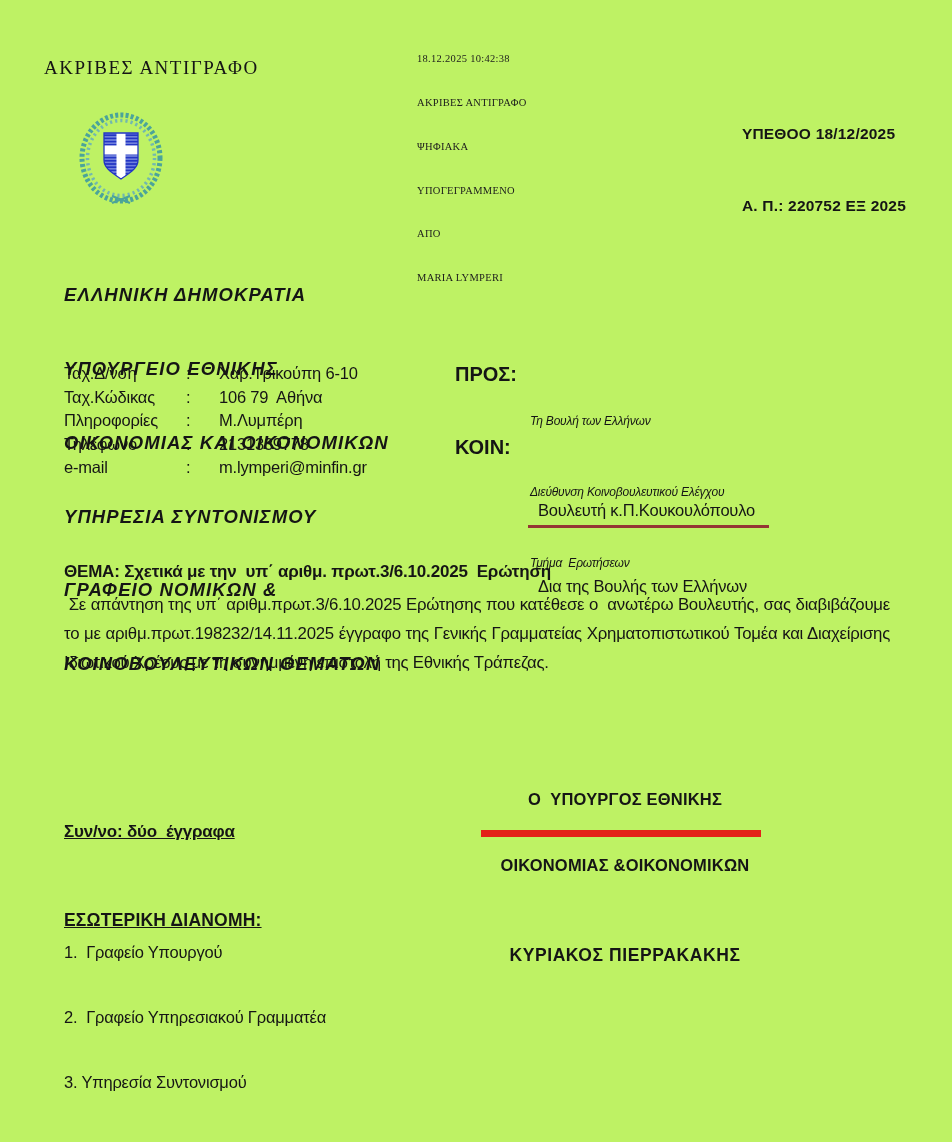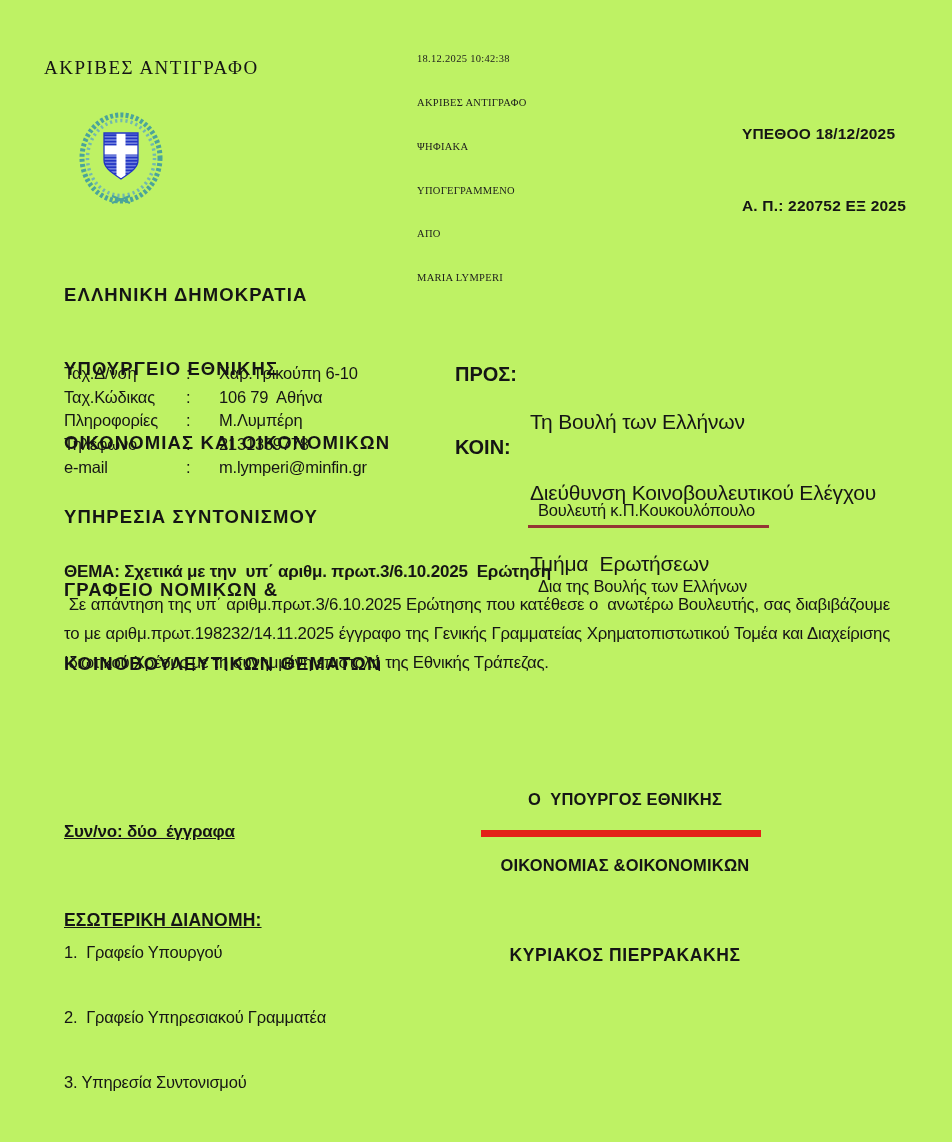--- a/index.html
+++ b/index.html
@@ -28,37 +28,37 @@
   .protocol{
     position:absolute;right:46px;top:74px;
     font-weight:700;font-size:15.5px;line-height:24px;
     letter-spacing:.2px;white-space:pre;
   }
   .emblem{position:absolute;left:76px;top:112px;}
 
   .letterhead{
     position:absolute;left:64px;top:234px;
     font-weight:700;font-size:18.5px;line-height:24.6px;
-    letter-spacing:1.1px;white-space:pre;
+    letter-spacing:1.1px;white-space:pre;font-style:italic;
   }
   .contact{
     position:absolute;left:64px;top:362px;
     font-size:16.5px;line-height:23.6px;letter-spacing:-.2px;
   }
   .c-row{display:flex;white-space:pre;}
   .c-label{width:122px;}
   .c-colon{width:33px;}
 
   .pros-label,.koin-label{
     position:absolute;left:455px;font-weight:700;font-size:20px;white-space:pre;
   }
   .pros-label{top:363px;}
   .pros-lines{
     position:absolute;left:530px;top:363px;
-    font-size:21px;line-height:23.6px;letter-spacing:-.2px;white-space:pre;
+    font-size:12px;line-height:23.6px;letter-spacing:-.2px;white-space:pre;font-style:italic;
   }
   .koin-label{top:436px;text-align:right;}
   .koin-lines{
     position:absolute;left:528px;top:452px;
     font-size:16.5px;line-height:23.6px;letter-spacing:-.2px;white-space:pre;
   }
   .koin-underlined{
     display:inline-block;
     padding:0 14px 2px 10px;
     border-bottom:3px solid var(--dark-red);

